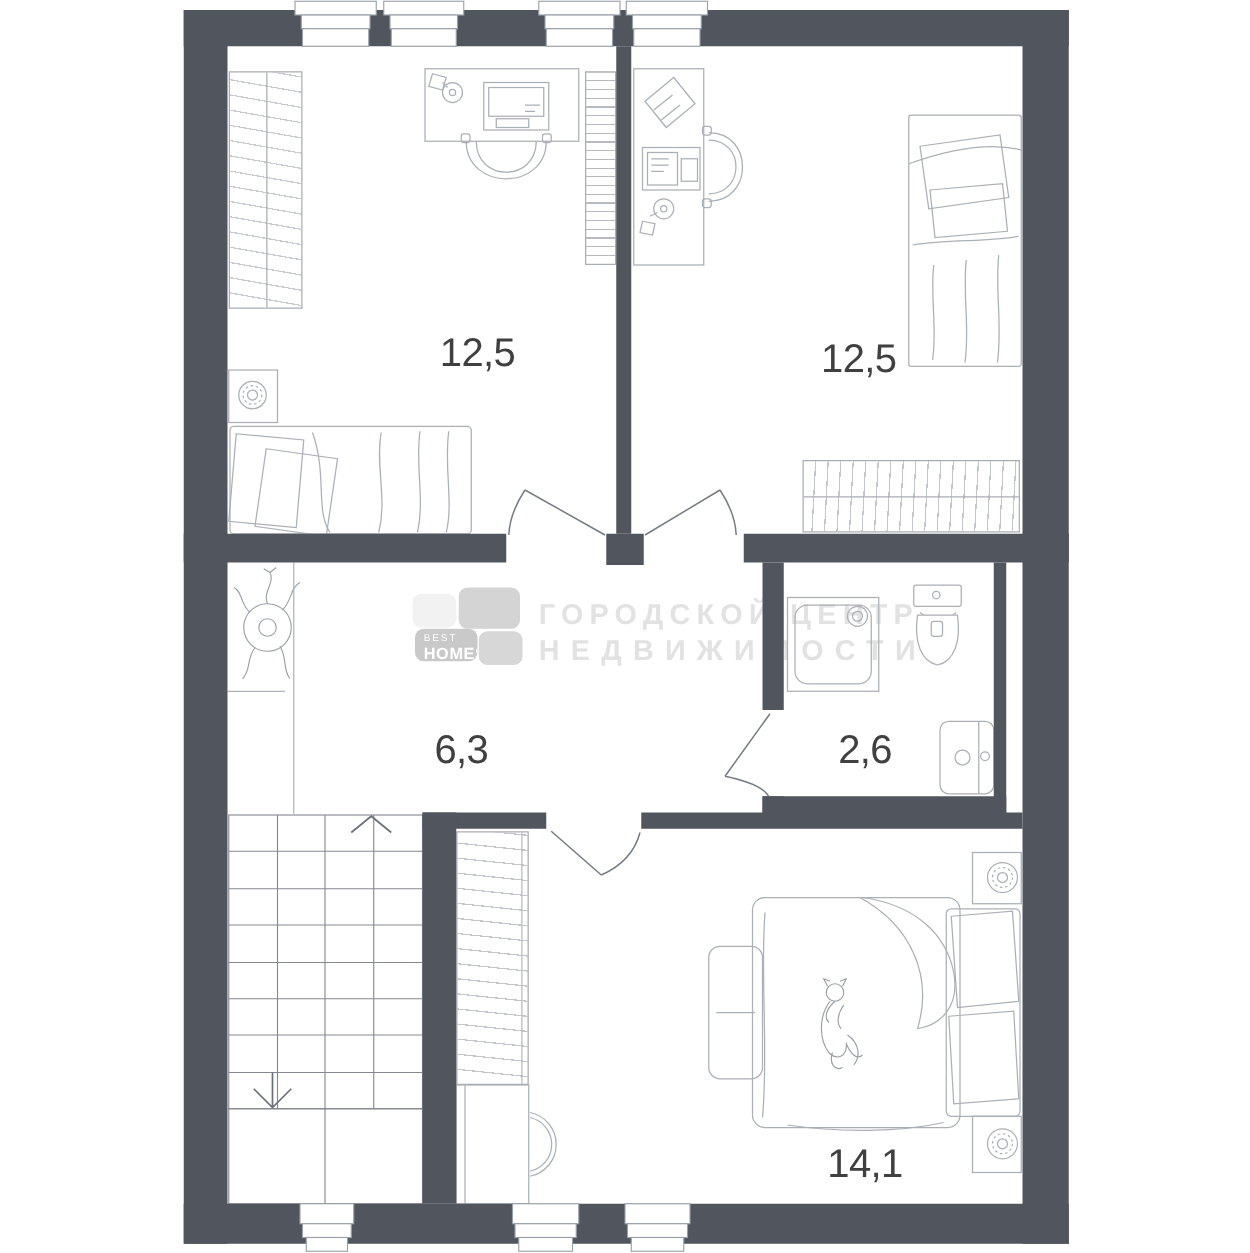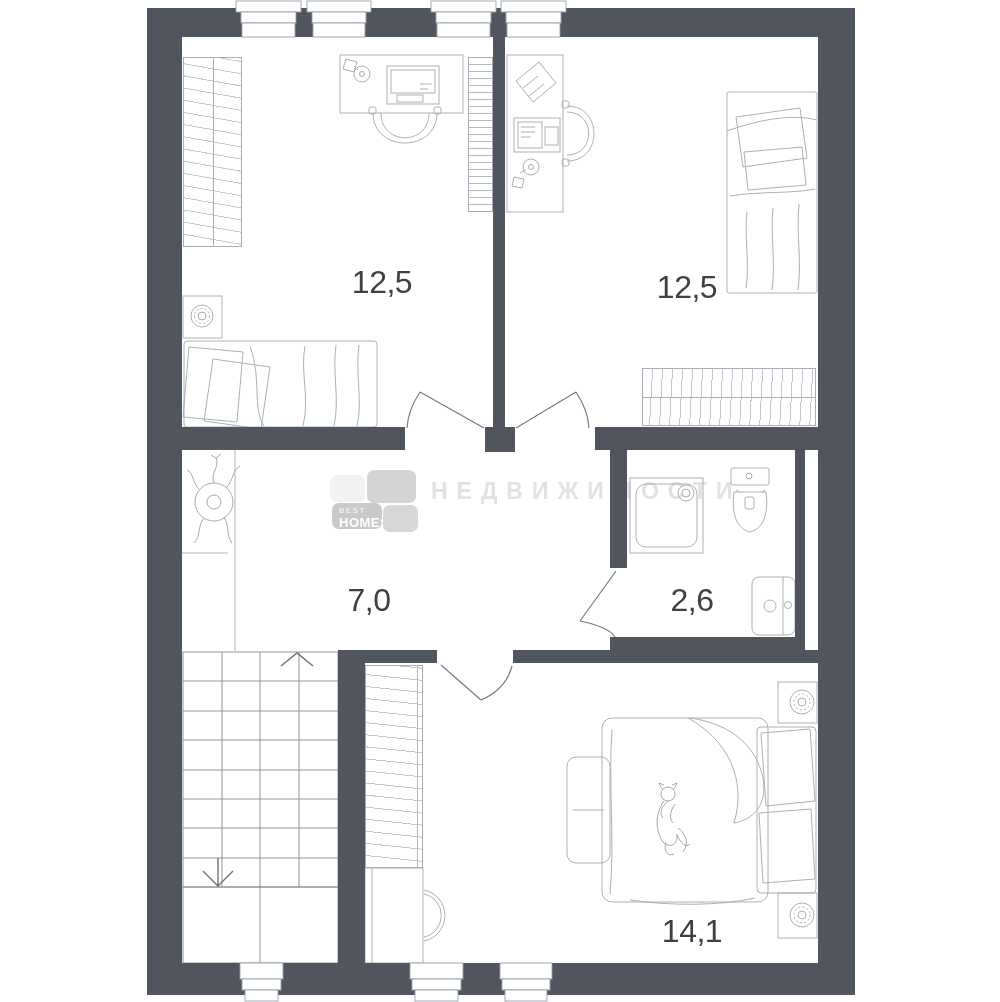--- a/index.html
+++ b/index.html
@@ -42,20 +42,21 @@
   <div class="logo">
     <div class="logo-tile tile1"></div>
     <div class="logo-tile tile2"></div>
     <div class="logo-tile tile3">
       <div class="logo-best">BEST</div>
       <div class="logo-homes">HOMES</div>
     </div>
     <div class="logo-tile tile4"></div>
   </div>
   <div class="wm">
+    <div class="wm-l1">ГОРОДСКОЙ ЦЕНТР</div>
     <div class="wm-l2">НЕДВИЖИМОСТИ</div>
   </div>
 
   <div class="furn hatch-w1" style="left:183px;top:57px;width:59px;height:190px">
       <div class="mid-v"></div>
     </div>
   <div class="furn hatch-shelf" style="left:468px;top:57px;width:25px;height:155px"></div>
   <div class="furn hatch-w2" style="left:642px;top:368px;width:174px;height:58px">
       <div class="mid-h"></div>
     </div>
@@ -272,16 +273,16 @@
     <g stroke="#767b83" fill="none" stroke-width="1.2">
       <path d="M484,428 L420,392 M420,392 Q408,410 407,428"></path>
       <path d="M516,428 L576,392 M576,392 Q588,410 589,428"></path>
       <path d="M616,571 L580,621 M580,621 Q609,627 615,637"></path>
       <path d="M441,665 L481,700 M481,700 Q506,689 512,666"></path>
     </g>
   </svg>
 
   <div class="area-label" style="left:382px;top:282px">12,5</div>
   <div class="area-label" style="left:687px;top:287px">12,5</div>
-  <div class="area-label" style="left:369px;top:600px">7,0</div>
+  <div class="area-label" style="left:369px;top:600px">6,3</div>
   <div class="area-label" style="left:692px;top:600px">2,6</div>
   <div class="area-label" style="left:692px;top:931px">14,1</div>
 </div>
 
 </body></html>

